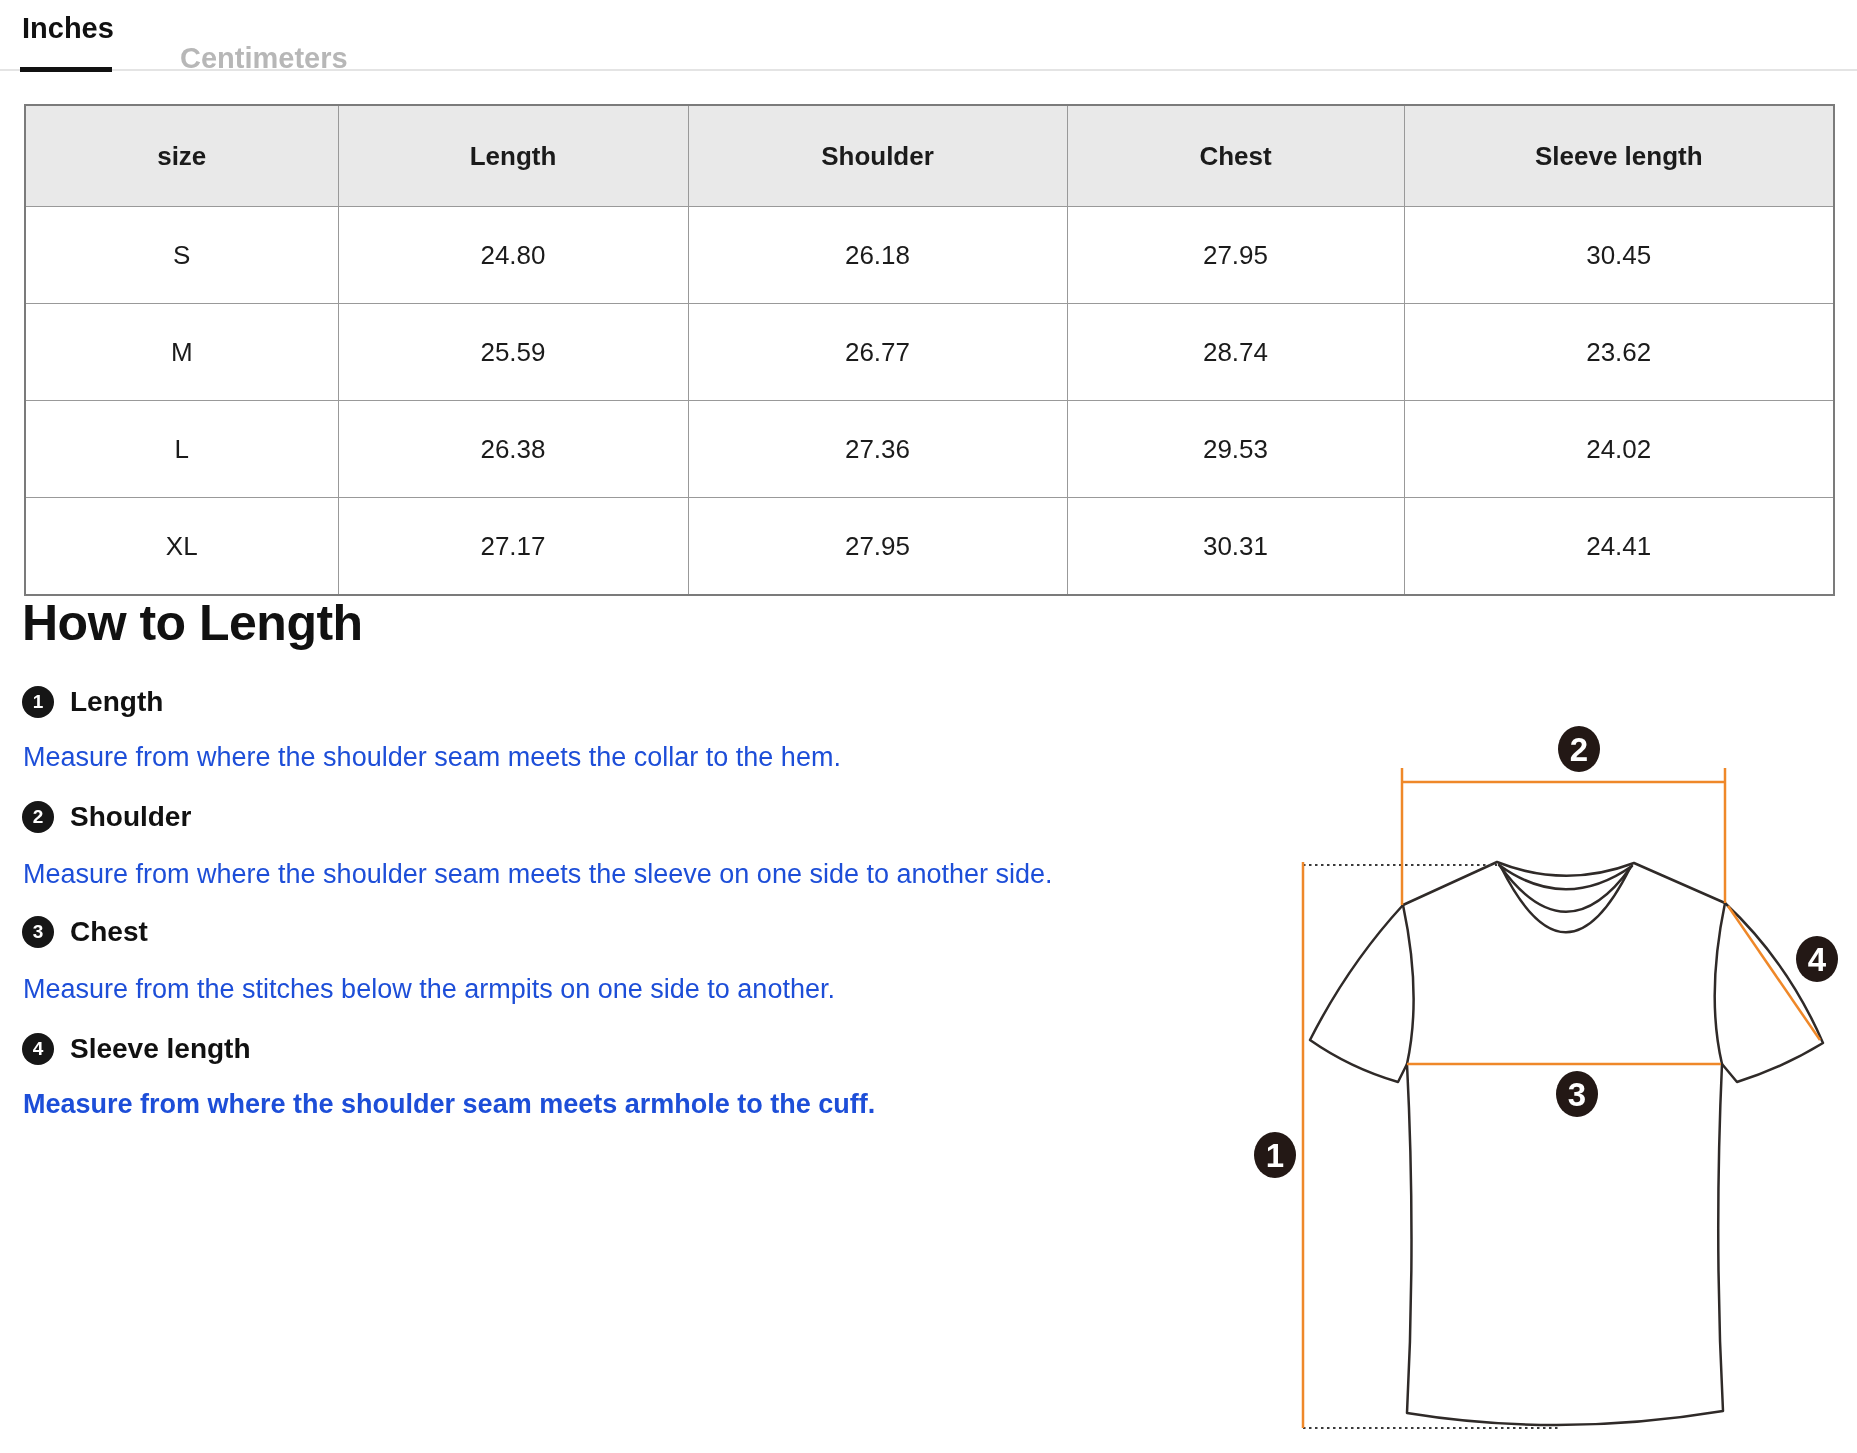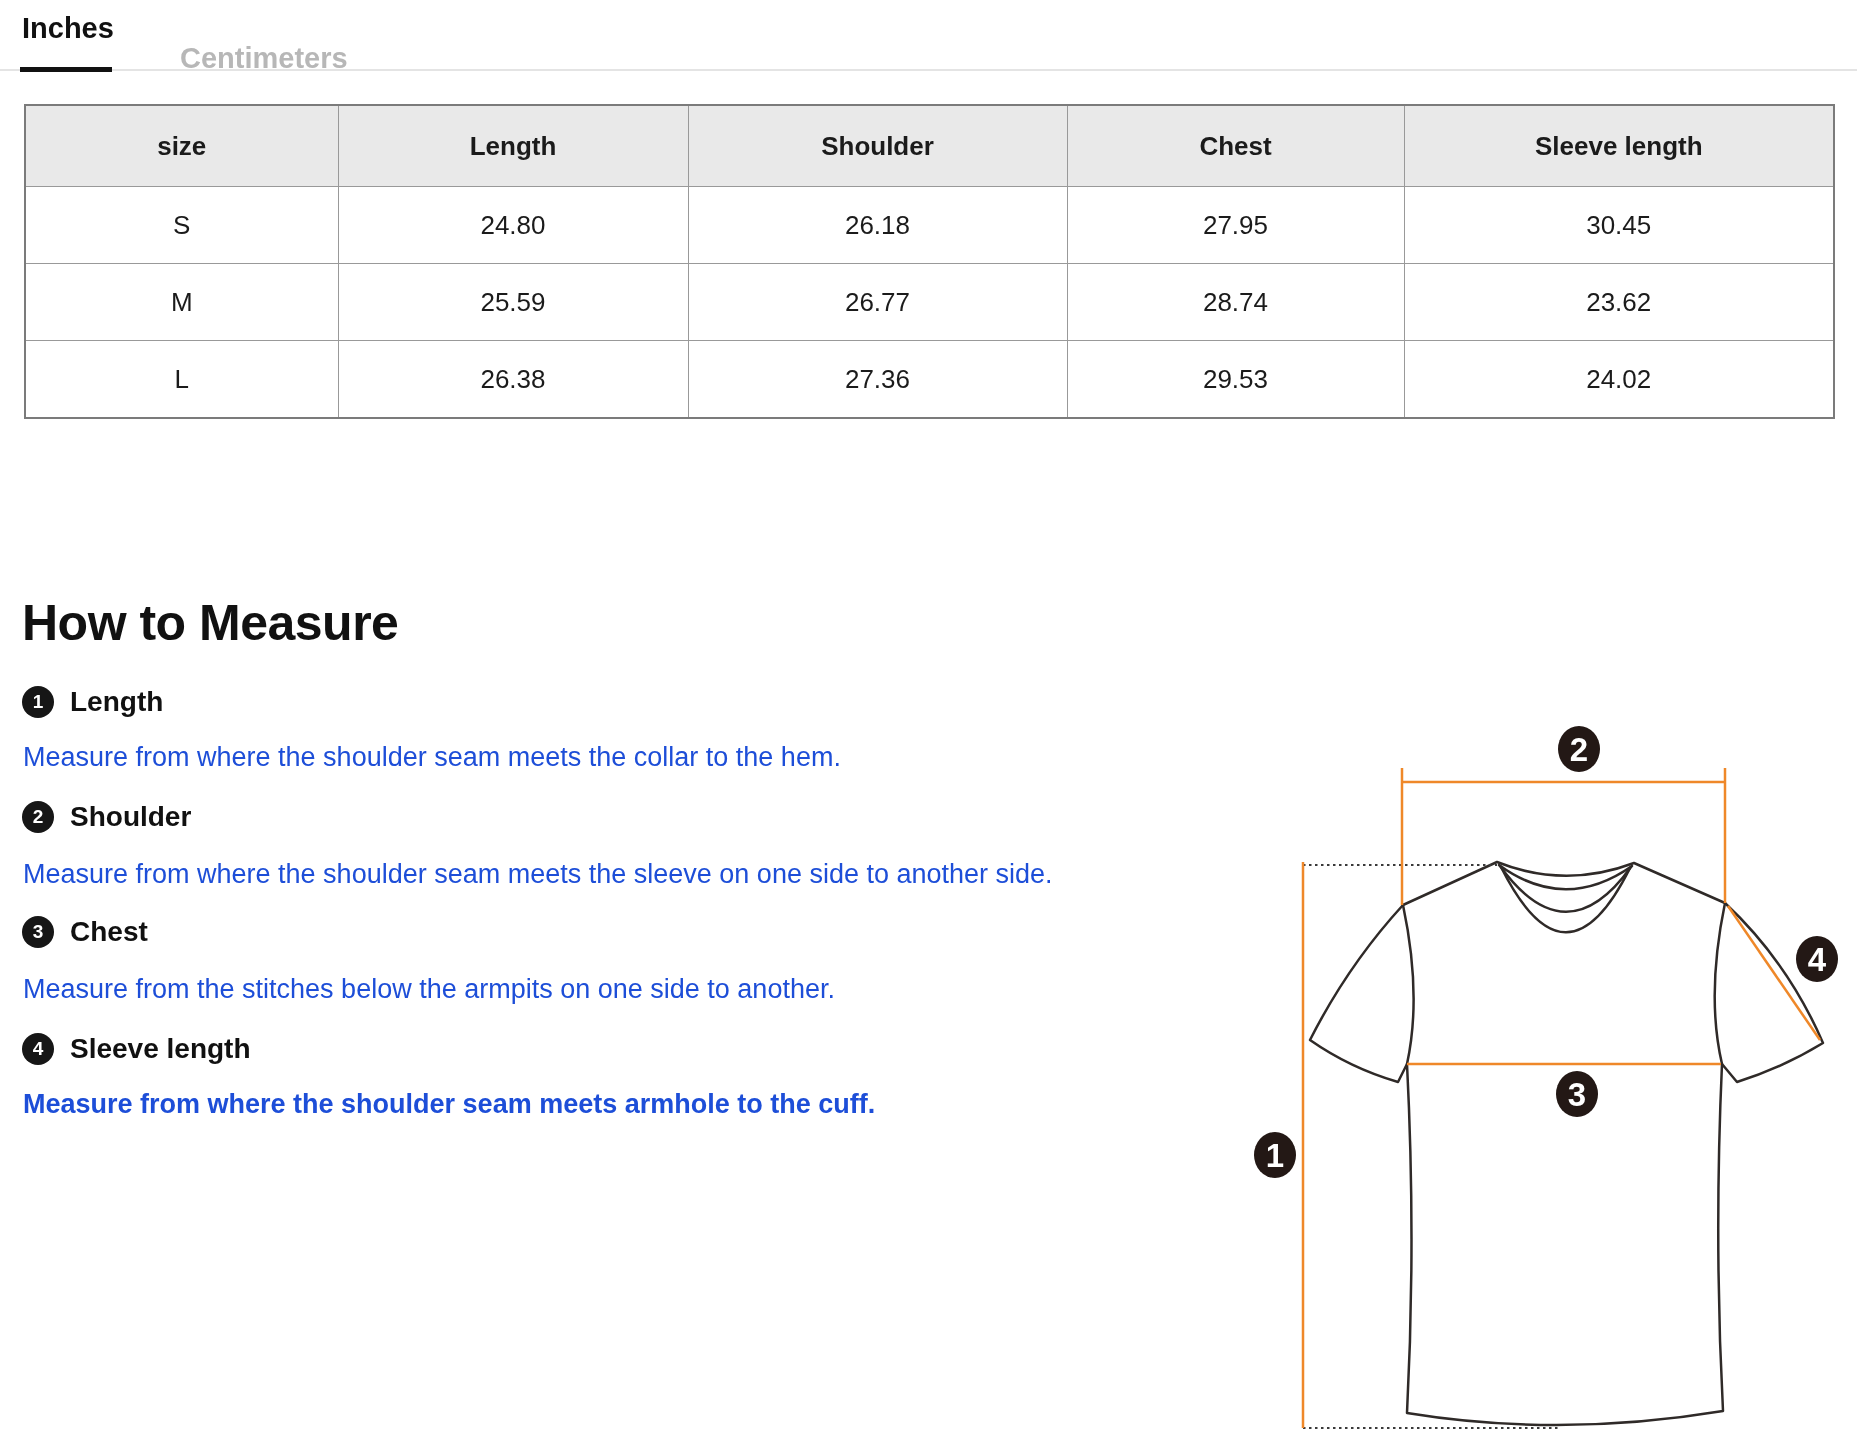--- a/index.html
+++ b/index.html
@@ -11,21 +11,21 @@
   .tab{position:absolute;top:12px;font-size:29px;font-weight:700;cursor:pointer;}
   .tab.active{left:22px;color:#111111;}
   .tab.inactive{left:180px;color:#b7b7b7;margin-top:30px;}
   .tab-divider{position:absolute;left:0;top:69px;width:1857px;height:2px;background:#e4e4e4;}
   .tab-underline{position:absolute;left:20px;top:67px;width:92px;height:5px;background:#111111;}
 
   
   .size-table{position:absolute;left:24px;top:104px;border-collapse:collapse;table-layout:fixed;}
   .size-table th,.size-table td{
       border:1.5px solid #999999;text-align:center;vertical-align:middle;
-      font-size:26px;color:#1b1b1b;padding:0;}
+      font-size:26px;color:#1b1b1b;padding:10px;}
   .size-table th{background:#e9e9e9;font-weight:700;height:80px;}
   .size-table td{height:76px;font-weight:400;background:#ffffff;}
   .size-table{border:2px solid #7b7b7b;}
   .col-size{width:313px;} .col-length{width:350px;} .col-shoulder{width:379px;}
   .col-chest{width:337px;} .col-sleeve{width:430px;}
 
   
   .htm-title{position:absolute;left:22px;top:594px;font-size:50px;font-weight:800;
              letter-spacing:-0.5px;color:#111111;}
   .measure-item{position:absolute;left:22px;display:flex;align-items:center;gap:16px;}
@@ -91,24 +91,31 @@
       <td>28.74</td>
       <td>23.62</td>
     </tr>
     <tr>
       <td>L</td>
       <td>26.38</td>
       <td>27.36</td>
       <td>29.53</td>
       <td>24.02</td>
     </tr>
+    <tr>
+      <td>XL</td>
+      <td>27.17</td>
+      <td>27.95</td>
+      <td>30.31</td>
+      <td>24.41</td>
+    </tr>
   </tbody>
 </table>
 
-<div class="htm-title">How to Measure</div>
+<div class="htm-title">How to Length</div>
 
 <div class="measure-item pos-t1">
   <div class="num-circle">1</div>
   <div class="item-label">Length</div>
 </div>
 <div class="measure-desc pos-d1">Measure from where the shoulder seam meets the collar to the hem.</div>
 
 <div class="measure-item pos-t2">
   <div class="num-circle">2</div>
   <div class="item-label">Shoulder</div>

